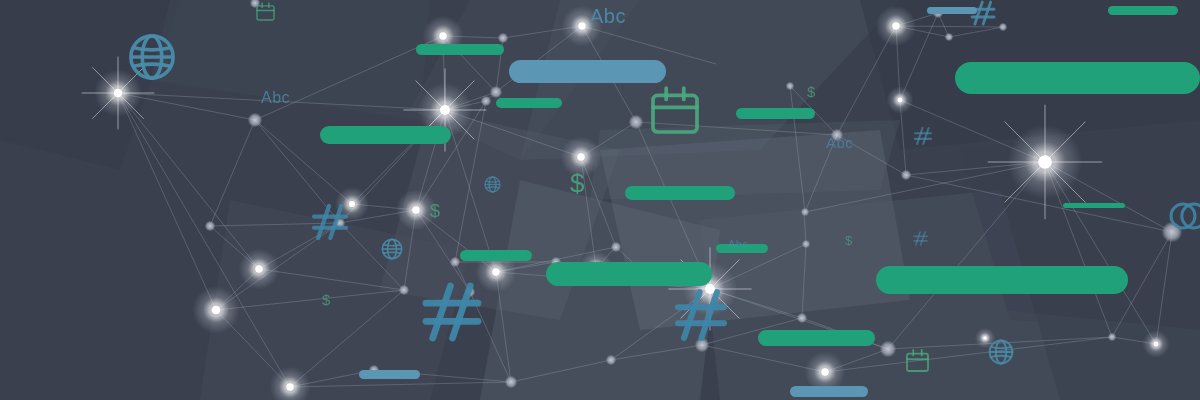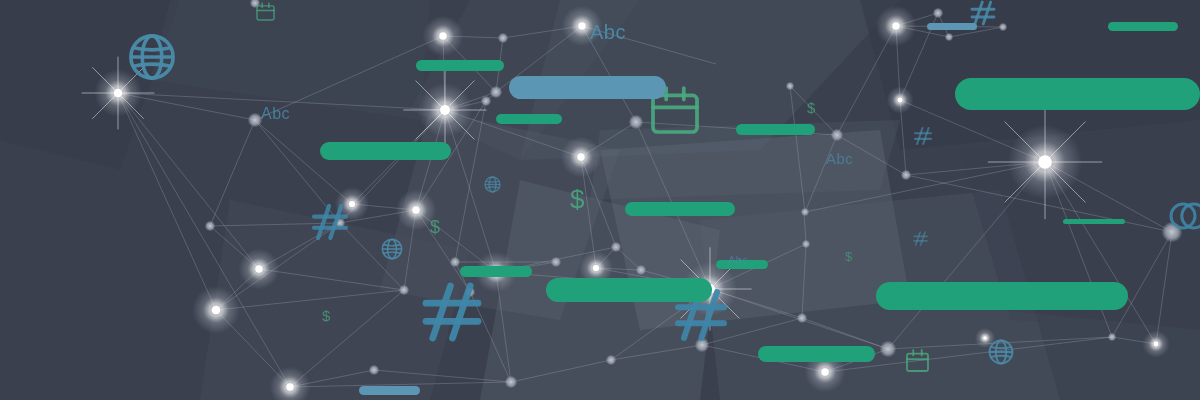--- a/index.html
+++ b/index.html
@@ -5,21 +5,21 @@
 <style>
   html,body{margin:0;padding:0;background:#3a404e;}
   #stage{
     position:relative;
     width:1200px;height:400px;
     overflow:hidden;
     background:#3a404e;
     font-family:"Liberation Sans", sans-serif;
   }
   #stage svg{position:absolute;left:0;top:0;width:1200px;height:400px;display:block;}
-  .layer{position:absolute;left:0;top:16px;width:1200px;height:344px;}
+  .layer{position:absolute;left:0;top:0;width:1200px;height:344px;}
   .pill{position:absolute;border-radius:999px;}
   .glyph{position:absolute;line-height:1;font-weight:400;}
   .abc{position:absolute;line-height:1;font-weight:400;letter-spacing:.5px;}
 </style>
 </head>
 <body>
 
 <div id="stage">
 
   <svg id="scene" viewBox="0 0 1200 400" preserveAspectRatio="none">

